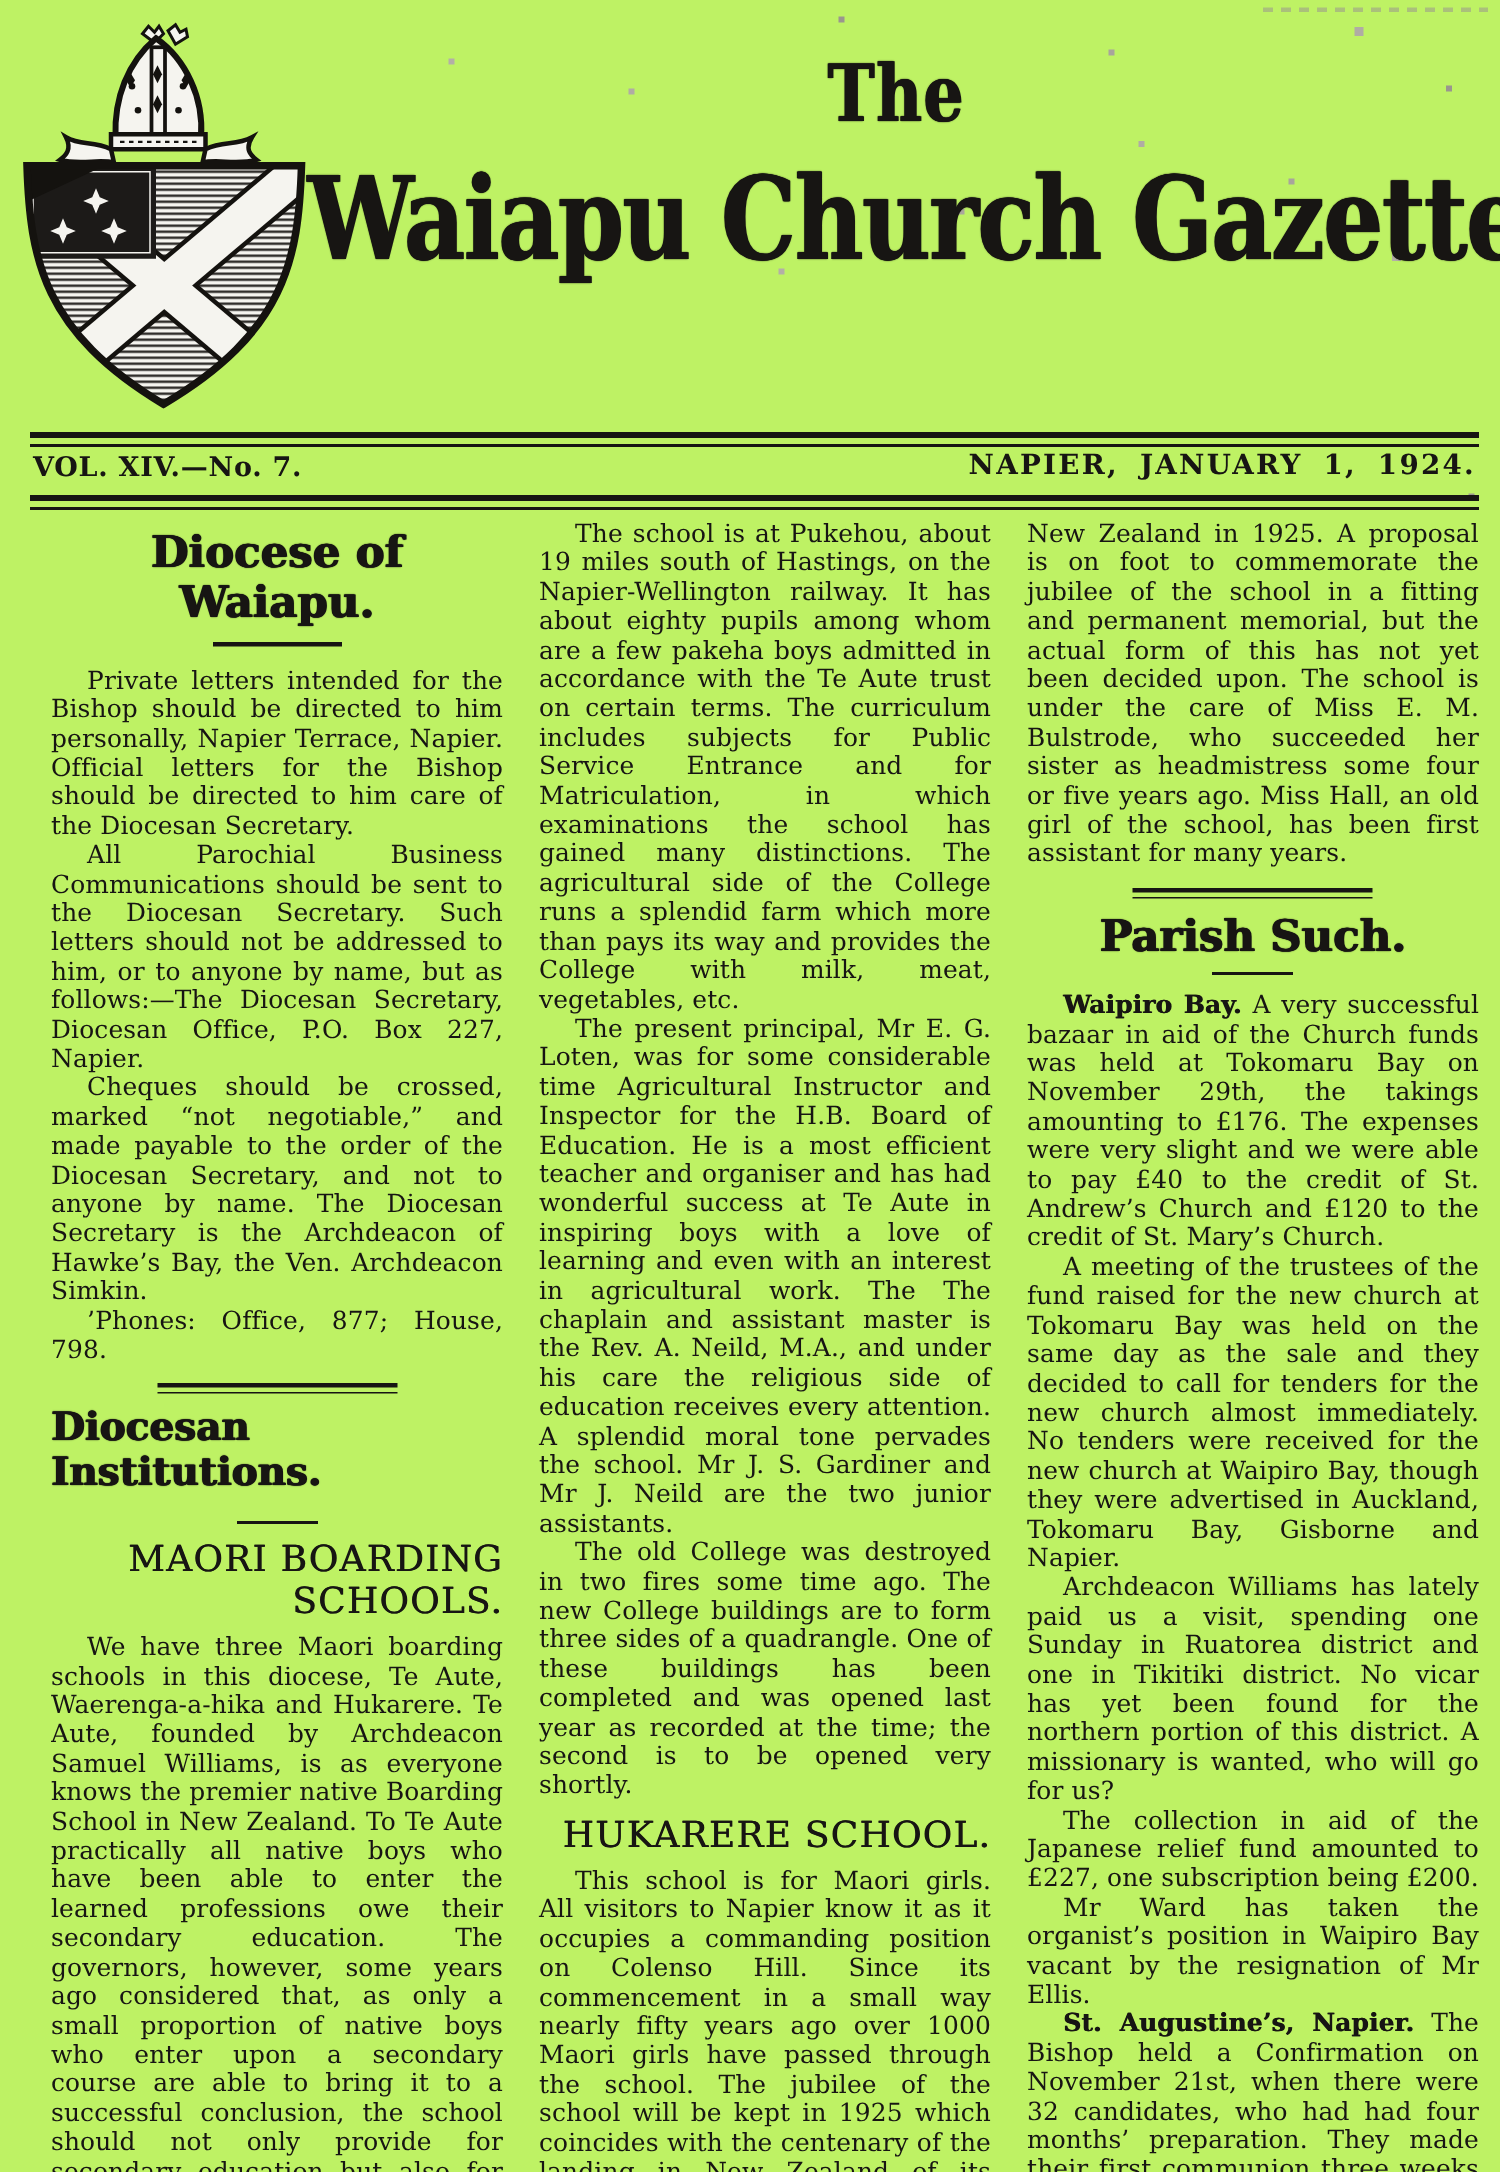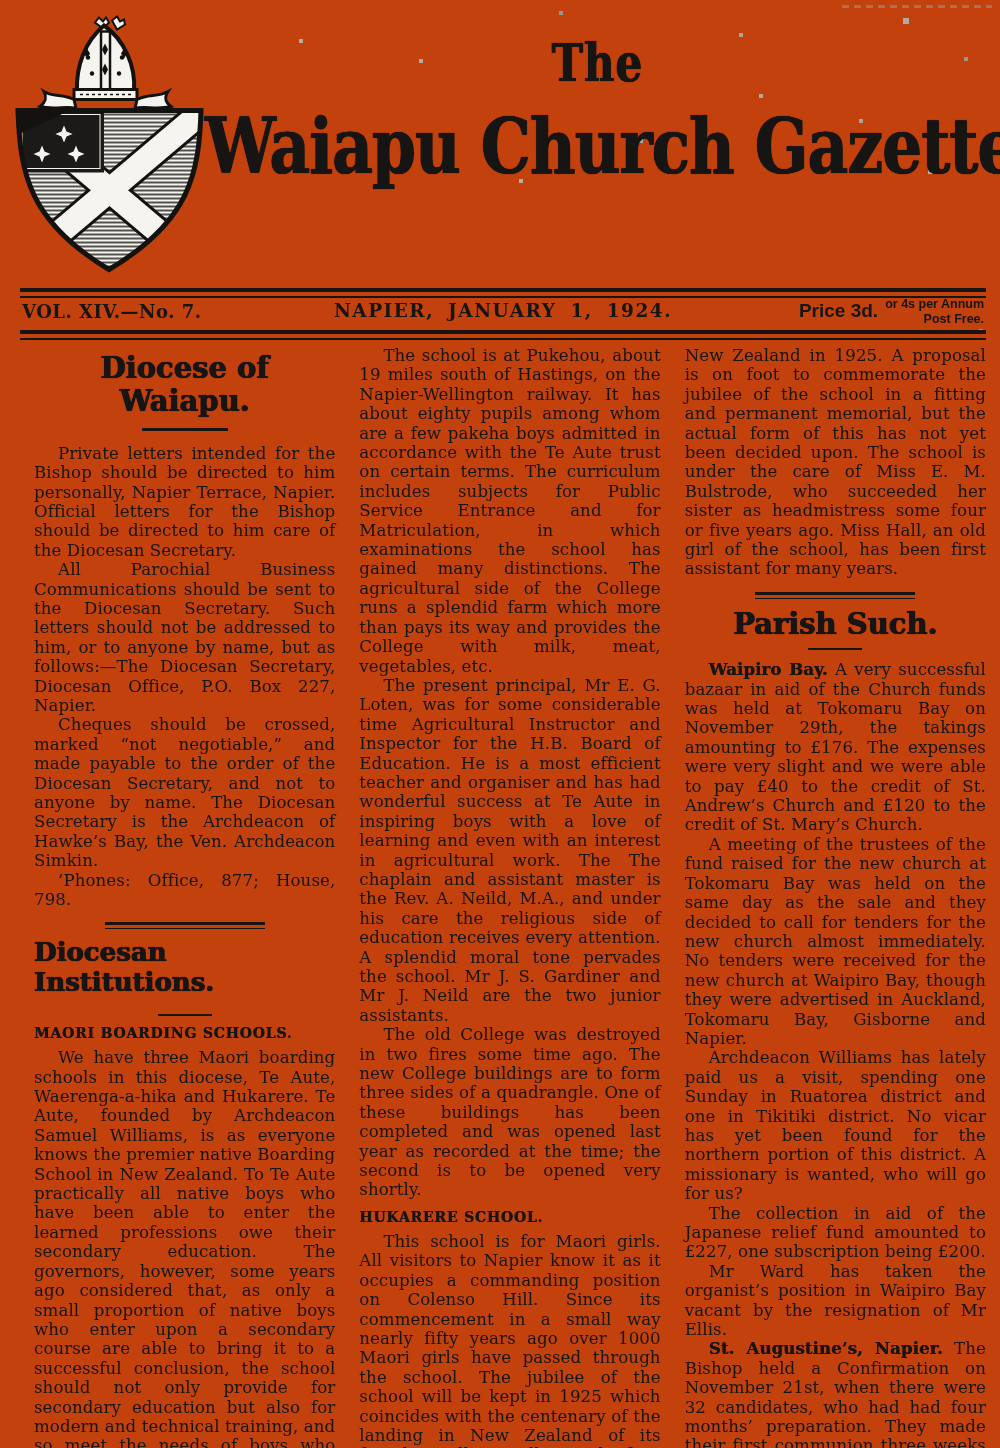--- a/index.html
+++ b/index.html
@@ -1,18 +1,18 @@
 <!DOCTYPE html>
 <html><head>
 <meta charset="utf-8">
 <style>
   html,body { margin:0; padding:0; background:#888; }
   .page {
     position:relative; width:1000px; height:1448px; margin:0 auto;
-    background:#c2410c; color:#171513; overflow:hidden;
+    background:#bef264; color:#171513; overflow:hidden;
     font-family:"DejaVu Serif", serif;
   }
   
   .crest { position:absolute; left:12px; top:12px; width:195px; height:268px; }
   .header-title { position:absolute; left:205px; top:42px; width:785px; text-align:center; }
   .blackletter { font-family:"DejaVu Serif",serif; font-weight:bold;
     text-shadow:0.6px 0 0 currentColor, -0.4px 0 0 currentColor, 0 0 1px currentColor; }
   .title-the { display:inline-block; font-size:42px; transform:scaleY(1.25); line-height:1;
     margin-bottom:6px; letter-spacing:1px; }
   .title-main { display:inline-block; font-size:63px; transform:scaleY(1.22); line-height:1.1;
@@ -40,21 +40,21 @@
     background:repeating-linear-gradient(90deg,#9a968e 0 7px, transparent 7px 12px); }
   
   .columns { position:absolute; top:346px; left:34px; width:952px; bottom:0;
     display:flex; gap:24px; overflow:hidden; }
   .col { flex:1 1 0; min-width:0; }
   .col p { margin:0; font-size:16.6px; line-height:19.4px; text-align:justify;
     text-indent:1.45em; letter-spacing:0.1px; }
   .col p.no-indent { text-indent:0; }
   .h-black-lg { text-align:center; font-size:29px; margin:6px 0 0 0; line-height:1.15; }
   .h-black-md { text-align:left; font-size:26px; margin:4px 0 16px 0; line-height:1.15; }
-  .h-caps { text-align:left; font-size:14px; font-weight:bold; letter-spacing:0.8px;
+  .h-caps { text-align:right; font-size:24px; font-weight:normal; letter-spacing:0.8px;
     margin:9px 0 7px 0; text-shadow:0.4px 0 0 currentColor; }
   .short-rule { width:86px; border-top:3px solid #171513; margin:9px auto 13px auto; }
   .tiny-rule { width:54px; border-top:2px solid #171513; margin:7px auto 2px auto; }
   .sep-double { width:160px; height:3px; border-top:3.5px solid #171513;
     border-bottom:1.5px solid #171513; margin:13px auto 9px auto; }
   strong.lead { font-weight:bold; text-shadow:0.4px 0 0 currentColor; }
 </style>
 </head>
 <body>
 
@@ -126,27 +126,20 @@
   <div class="header-title">
     <div><span class="blackletter title-the">The</span></div>
     <div style="margin-top:22px;"><span class="blackletter title-main">Waiapu Church Gazette.</span></div>
   </div>
 
   <div class="rule-double rule-a"></div>
 
   <div class="masthead">
     <div class="mh-vol">VOL. XIV.—No. 7.</div>
     <div class="mh-date">NAPIER,  JANUARY 1, 1924.</div>
-    <div class="mh-price">
-      <span class="mh-price-main">Price 3d.</span>
-      <span class="mh-price-note">
-        <span>or 4s per Annum</span><br>
-        <span>Post Free.</span>
-      </span>
-    </div>
   </div>
 
   <div class="rule-double rule-b"></div>
 
   <div class="columns">
 
     <div class="col">
       <h1 class="blackletter h-black-lg">Diocese of Waiapu.</h1>
       <div class="short-rule"></div>
       <p>Private letters intended for the Bishop should be directed to him personally, Napier Terrace, Napier. Official letters for the Bishop should be directed to him care of the Diocesan Secretary.</p>

